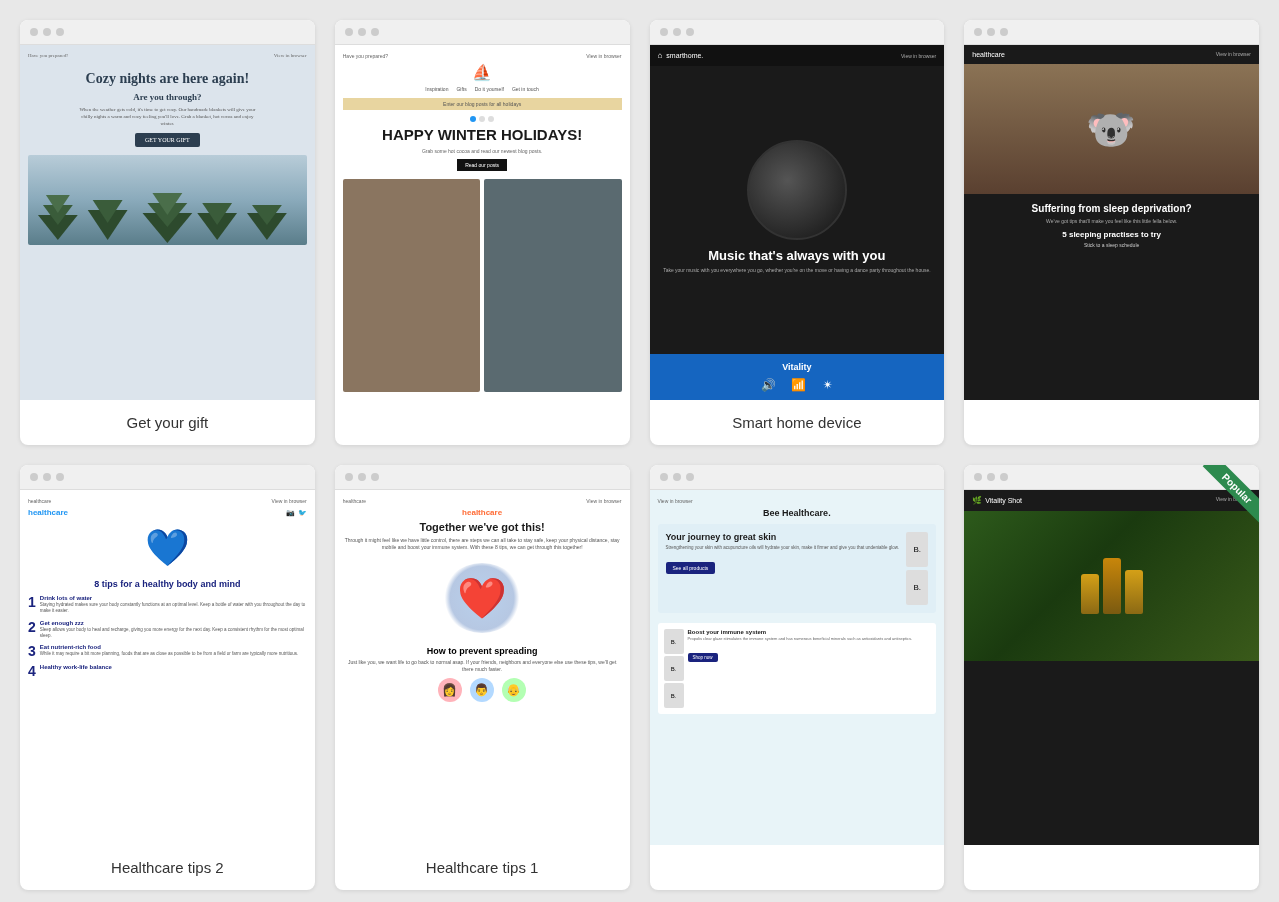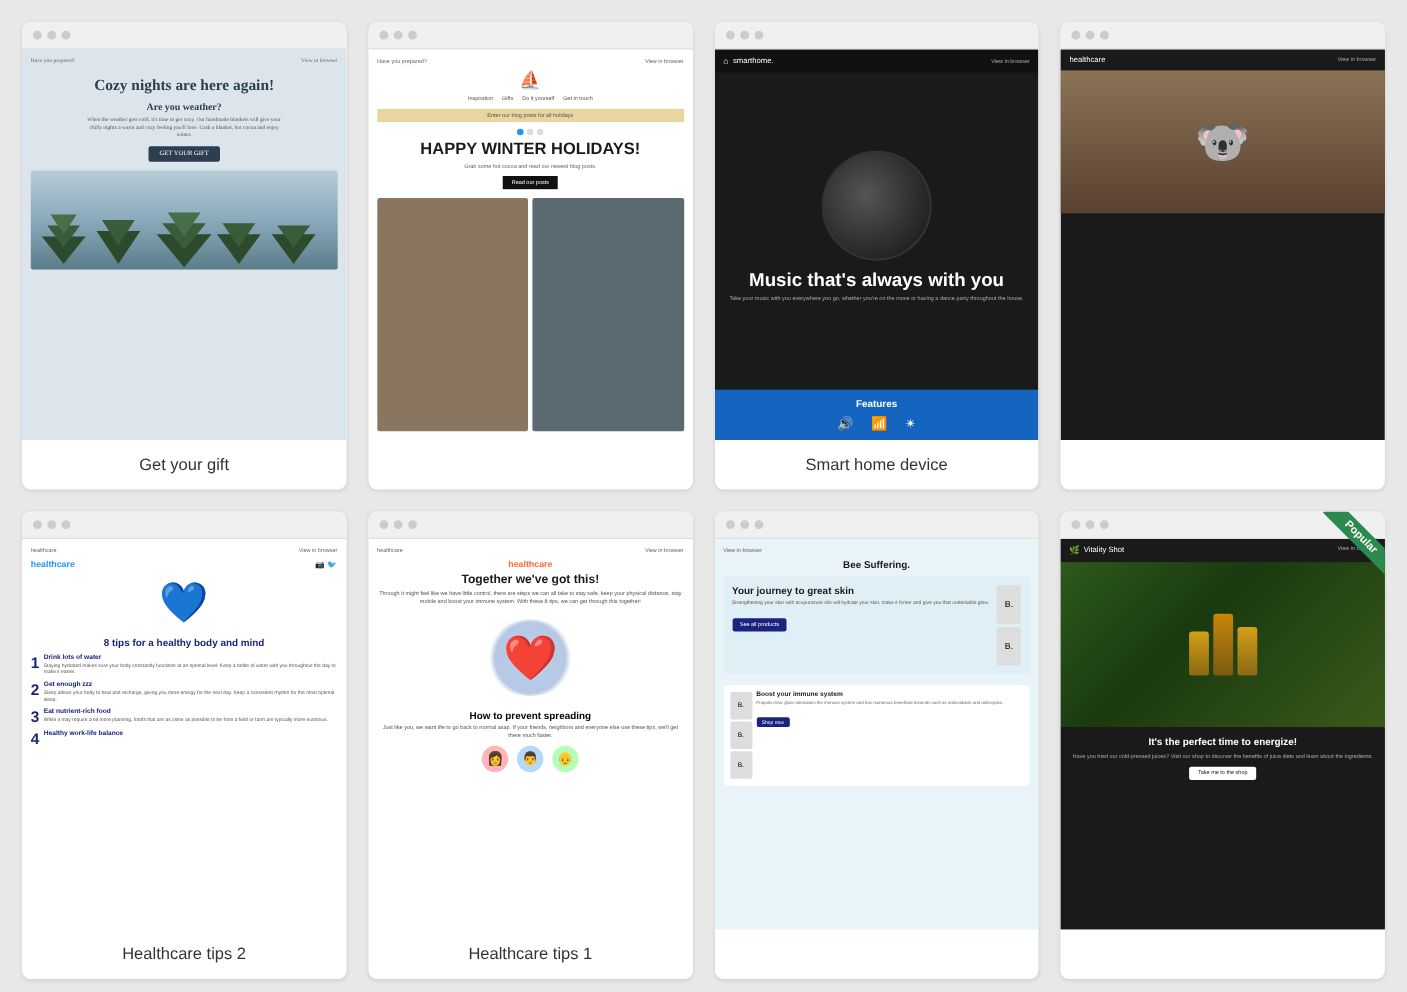--- a/index.html
+++ b/index.html
@@ -263,21 +263,21 @@
     .smarthome-device-img {
       width: 100px;
       height: 100px;
       border-radius: 50%;
       background: radial-gradient(circle at 40% 40%, #555, #111);
       margin-bottom: 8px;
       border: 2px solid #333;
     }
     .smarthome-headline {
       color: white;
-      font-size: 17px;
+      font-size: 13px;
       font-weight: bold;
       text-align: center;
       margin-bottom: 4px;
     }
     .smarthome-subtext {
       color: #aaa;
       font-size: 5px;
       text-align: center;
       margin-bottom: 8px;
     }
@@ -697,21 +697,21 @@
         <div class="browser-dot"></div>
         <div class="browser-dot"></div>
       </div>
       <div class="preview-area">
         <div class="gift-preview">
           <div class="gift-top-bar">
             <span>Have you prepared?</span>
             <span>View in browser</span>
           </div>
           <div class="gift-headline">Cozy nights are here again!</div>
-          <div class="gift-subheadline">Are you weather?</div>
+          <div class="gift-subheadline">Are you through?</div>
           <div class="gift-body-text">When the weather gets cold, it's time to get cozy. Our handmade blankets will give your chilly nights a warm and cozy feeling you'll love. Grab a blanket, hot cocoa and enjoy winter.</div>
           <div class="gift-btn">GET YOUR GIFT</div>
           <div class="gift-img">
             <svg class="gift-trees" viewBox="0 0 280 60" xmlns="http://www.w3.org/2000/svg">
               <polygon points="30,55 10,30 50,30" fill="#2d4a2d"></polygon>
               <polygon points="30,40 15,20 45,20" fill="#3a5c3a"></polygon>
               <polygon points="30,28 18,10 42,10" fill="#4a6e4a"></polygon>
               <polygon points="80,55 60,25 100,25" fill="#2d4a2d"></polygon>
               <polygon points="80,38 65,15 95,15" fill="#3a5c3a"></polygon>
               <polygon points="140,58 115,28 165,28" fill="#2d4a2d"></polygon>
@@ -782,21 +782,21 @@
               <span class="smarthome-logo-text">smarthome.</span>
             </div>
             <span class="smarthome-view-btn">View in browser</span>
           </div>
           <div class="smarthome-hero">
             <div class="smarthome-device-img"></div>
             <div class="smarthome-headline">Music that's always with you</div>
             <div class="smarthome-subtext">Take your music with you everywhere you go, whether you're on the move or having a dance party throughout the house.</div>
           </div>
           <div class="smarthome-blue-section">
-            <div class="smarthome-features-label">Features</div>
+            <div class="smarthome-features-label">Vitality</div>
             <div class="smarthome-icons-row">
               <span class="smarthome-icon">🔊</span>
               <span class="smarthome-icon">📶</span>
               <span class="smarthome-icon">✴</span>
             </div>
           </div>
         </div>
       </div>
     </div>
     <div class="card-label">Smart home device</div>
@@ -810,20 +810,26 @@
         <div class="browser-dot"></div>
       </div>
       <div class="preview-area">
         <div class="health1-preview">
           <div class="health1-top">
             <span class="health1-logo">healthcare</span>
             <span class="health1-view">View in browser</span>
           </div>
           <div class="health1-img">
             <div class="health1-koala">🐨</div>
+          </div>
+          <div class="health1-content">
+            <div class="health1-headline">Suffering from sleep deprivation?</div>
+            <div class="health1-subtext">We've got tips that'll make you feel like this little fella below.</div>
+            <div class="health1-section-label">5 sleeping practises to try</div>
+            <div class="health1-item">Stick to a sleep schedule</div>
           </div>
         </div>
       </div>
     </div>
   </div>
 
   <div class="card">
     <div class="card-frame">
       <div class="browser-bar">
         <div class="browser-dot"></div>
@@ -920,21 +926,21 @@
       <div class="browser-bar">
         <div class="browser-dot"></div>
         <div class="browser-dot"></div>
         <div class="browser-dot"></div>
       </div>
       <div class="preview-area">
         <div class="bodycare-preview">
           <div class="bodycare-top-bar">
             <span>View in browser</span>
           </div>
-          <div class="bodycare-logo">Bee Suffering.</div>
+          <div class="bodycare-logo">Bee Healthcare.</div>
           <div class="bodycare-hero">
             <div style="display:flex;gap:6px;align-items:flex-start;">
               <div style="flex:1;">
                 <div class="bodycare-hero-headline">Your journey to great skin</div>
                 <div class="bodycare-hero-text">Strengthening your skin with acupuncture oils will hydrate your skin, make it firmer and give you that undeniable glow.</div>
                 <div class="bodycare-see-all-btn">See all products</div>
               </div>
               <div style="display:flex;flex-direction:column;gap:3px;flex-shrink:0;">
                 <div style="width:22px;height:35px;background:#ddd;border-radius:2px;display:flex;align-items:center;justify-content:center;font-size:8px;">B.</div>
                 <div style="width:22px;height:35px;background:#ddd;border-radius:2px;display:flex;align-items:center;justify-content:center;font-size:8px;">B.</div>
@@ -980,23 +986,18 @@
             </div>
             <span class="juices-view">View in browser</span>
           </div>
           <div class="juices-hero-img">
             <div class="juices-bottles">
               <div class="juices-bottle" style="background:linear-gradient(to bottom,#d4a017,#8B6914);height:40px;"></div>
               <div class="juices-bottle" style="background:linear-gradient(to bottom,#c8860a,#7a5a10);height:56px;"></div>
               <div class="juices-bottle" style="background:linear-gradient(to bottom,#d4a017,#8B6914);height:44px;"></div>
             </div>
           </div>
-          <div class="juices-content">
-            <div class="juices-headline">It's the perfect time to energize!</div>
-            <div class="juices-subtext">Have you tried our cold-pressed juices? Visit our shop to discover the benefits of juice diets and learn about the ingredients.</div>
-            <div class="juices-btn">Take me to the shop</div>
-          </div>
         </div>
       </div>
     </div>
   </div>
 
 </div>
 
 </body></html>

